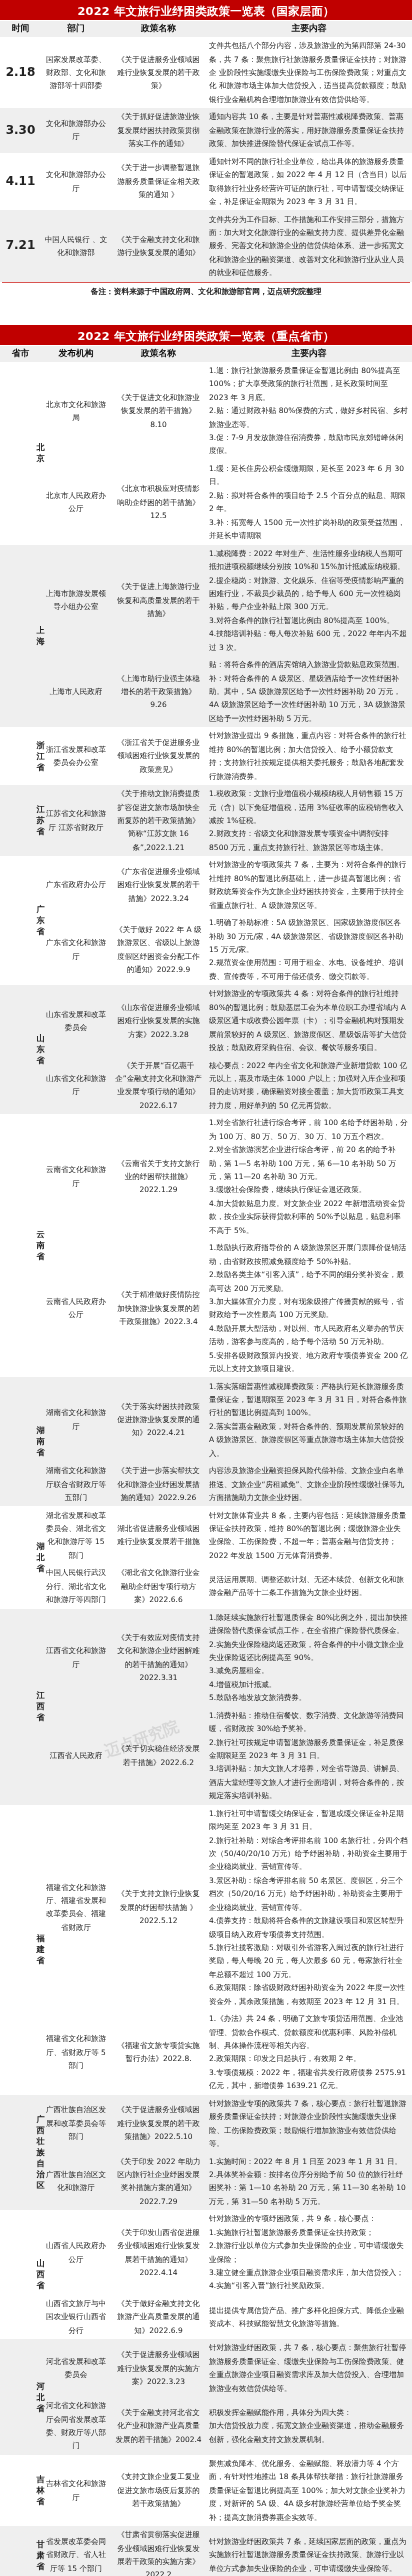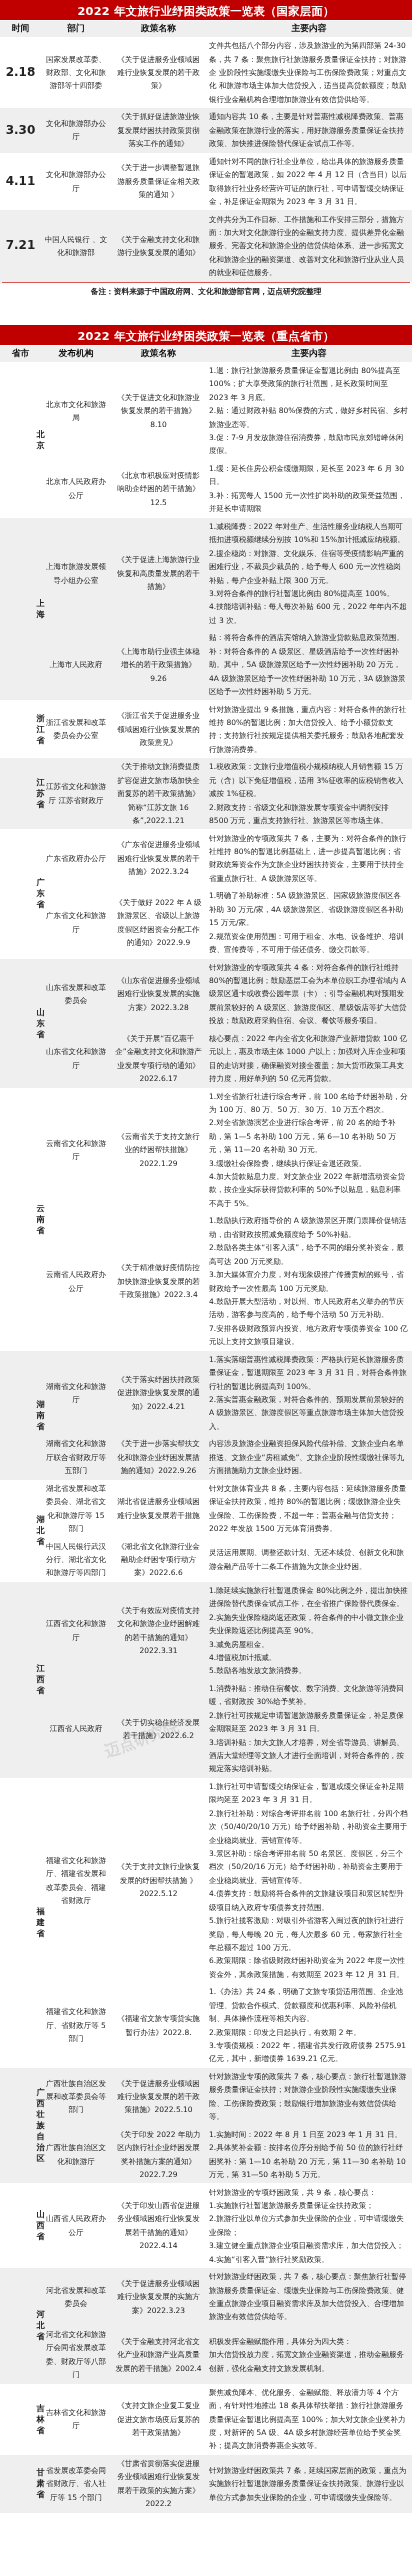--- a/index.html
+++ b/index.html
@@ -101,20 +101,21 @@
                 <p>3.促：7-9 月发放旅游住宿消费券，鼓励市民京郊错峰休闲度假。</p>
               </div>
             </div>
           </div>
           <div class="row">
             <div class="cell c2">北京市人民政府办公厅</div>
             <div class="cell c3">《北京市积极应对疫情影响助企纾困的若干措施》12.5</div>
             <div class="cell c4 content">
               <div class="content-lines">
                 <p>1.缓：延长住房公积金缓缴期限，延长至 2023 年 6 月 30 日。</p>
+                <p>2.贴：拟对符合条件的项目给予 2.5 个百分点的贴息、期限 2 年。</p>
                 <p>3.补：拓宽每人 1500 元一次性扩岗补助的政策受益范围，并延长申请期限</p>
               </div>
             </div>
           </div>
         </div>
       </div>
       <div class="group gray">
         <div class="prov">上海</div>
         <div class="sub">
           <div class="row">
@@ -234,21 +235,21 @@
           </div>
           <div class="row">
             <div class="cell c2">云南省人民政府办公厅</div>
             <div class="cell c3">《关于精准做好疫情防控加快旅游业恢复发展的若干政策措施》2022.3.4</div>
             <div class="cell c4 content">
               <div class="content-lines">
                 <p>1.鼓励执行政府指导价的 A 级旅游景区开展门票降价促销活动，由省财政按照减免额度给予 50%补贴。</p>
                 <p>2.鼓励各类主体“引客入滇”，给予不同的细分奖补资金，最高可达 200 万元奖励。</p>
                 <p>3.加大媒体宣介力度，对有现象级推广传播贡献的账号，省财政给予一次性最高 100 万元奖励。</p>
                 <p>4.鼓励开展大型活动，对以州、市人民政府名义举办的节庆活动，游客参与度高的，给予每个活动 50 万元补助。</p>
-                <p>7.安排各级财政预算内投资、地方政府专项债券资金 100 亿元以上支持文旅项目建设。</p>
+                <p>5.安排各级财政预算内投资、地方政府专项债券资金 200 亿元以上支持文旅项目建设。</p>
               </div>
             </div>
           </div>
         </div>
       </div>
       <div class="group gray">
         <div class="prov">湖南省</div>
         <div class="sub">
           <div class="row">
             <div class="cell c2">湖南省文化和旅游厅</div>
@@ -386,20 +387,29 @@
             <div class="cell c4 content">
               <div class="content-lines">
                 <p>针对旅游业的专项纾困政策，共 9 条，核心要点：</p>
                 <p>1.实施旅行社暂退旅游服务质量保证金扶持政策；</p>
                 <p>2.旅游行业以单位方式参加失业保险的企业，可申请缓缴失业保险；</p>
                 <p>3.建立健全重点旅游企业项目融资需求库，加大信贷投入；</p>
                 <p>4.实施“引客入晋”旅行社奖励政策。</p>
               </div>
             </div>
           </div>
+          <div class="row">
+            <div class="cell c2">山西省文旅厅与中国农业银行山西省分行</div>
+            <div class="cell c3">《关于做好金融支持文化旅游产业高质量发展的通知》2022.6.9</div>
+            <div class="cell c4 content">
+              <div class="content-lines">
+                <p>提出提供专属信贷产品、推广多样化担保方式、降低企业融资成本、科技赋能智慧文化旅游等措施。</p>
+              </div>
+            </div>
+          </div>
         </div>
       </div>
       <div class="group gray">
         <div class="prov">河北省</div>
         <div class="sub">
           <div class="row">
             <div class="cell c2">河北省发展和改革委员会</div>
             <div class="cell c3">《关于促进服务业领域困难行业恢复发展的实施方案》2022.3.23</div>
             <div class="cell c4 content">
               <div class="content-lines">

